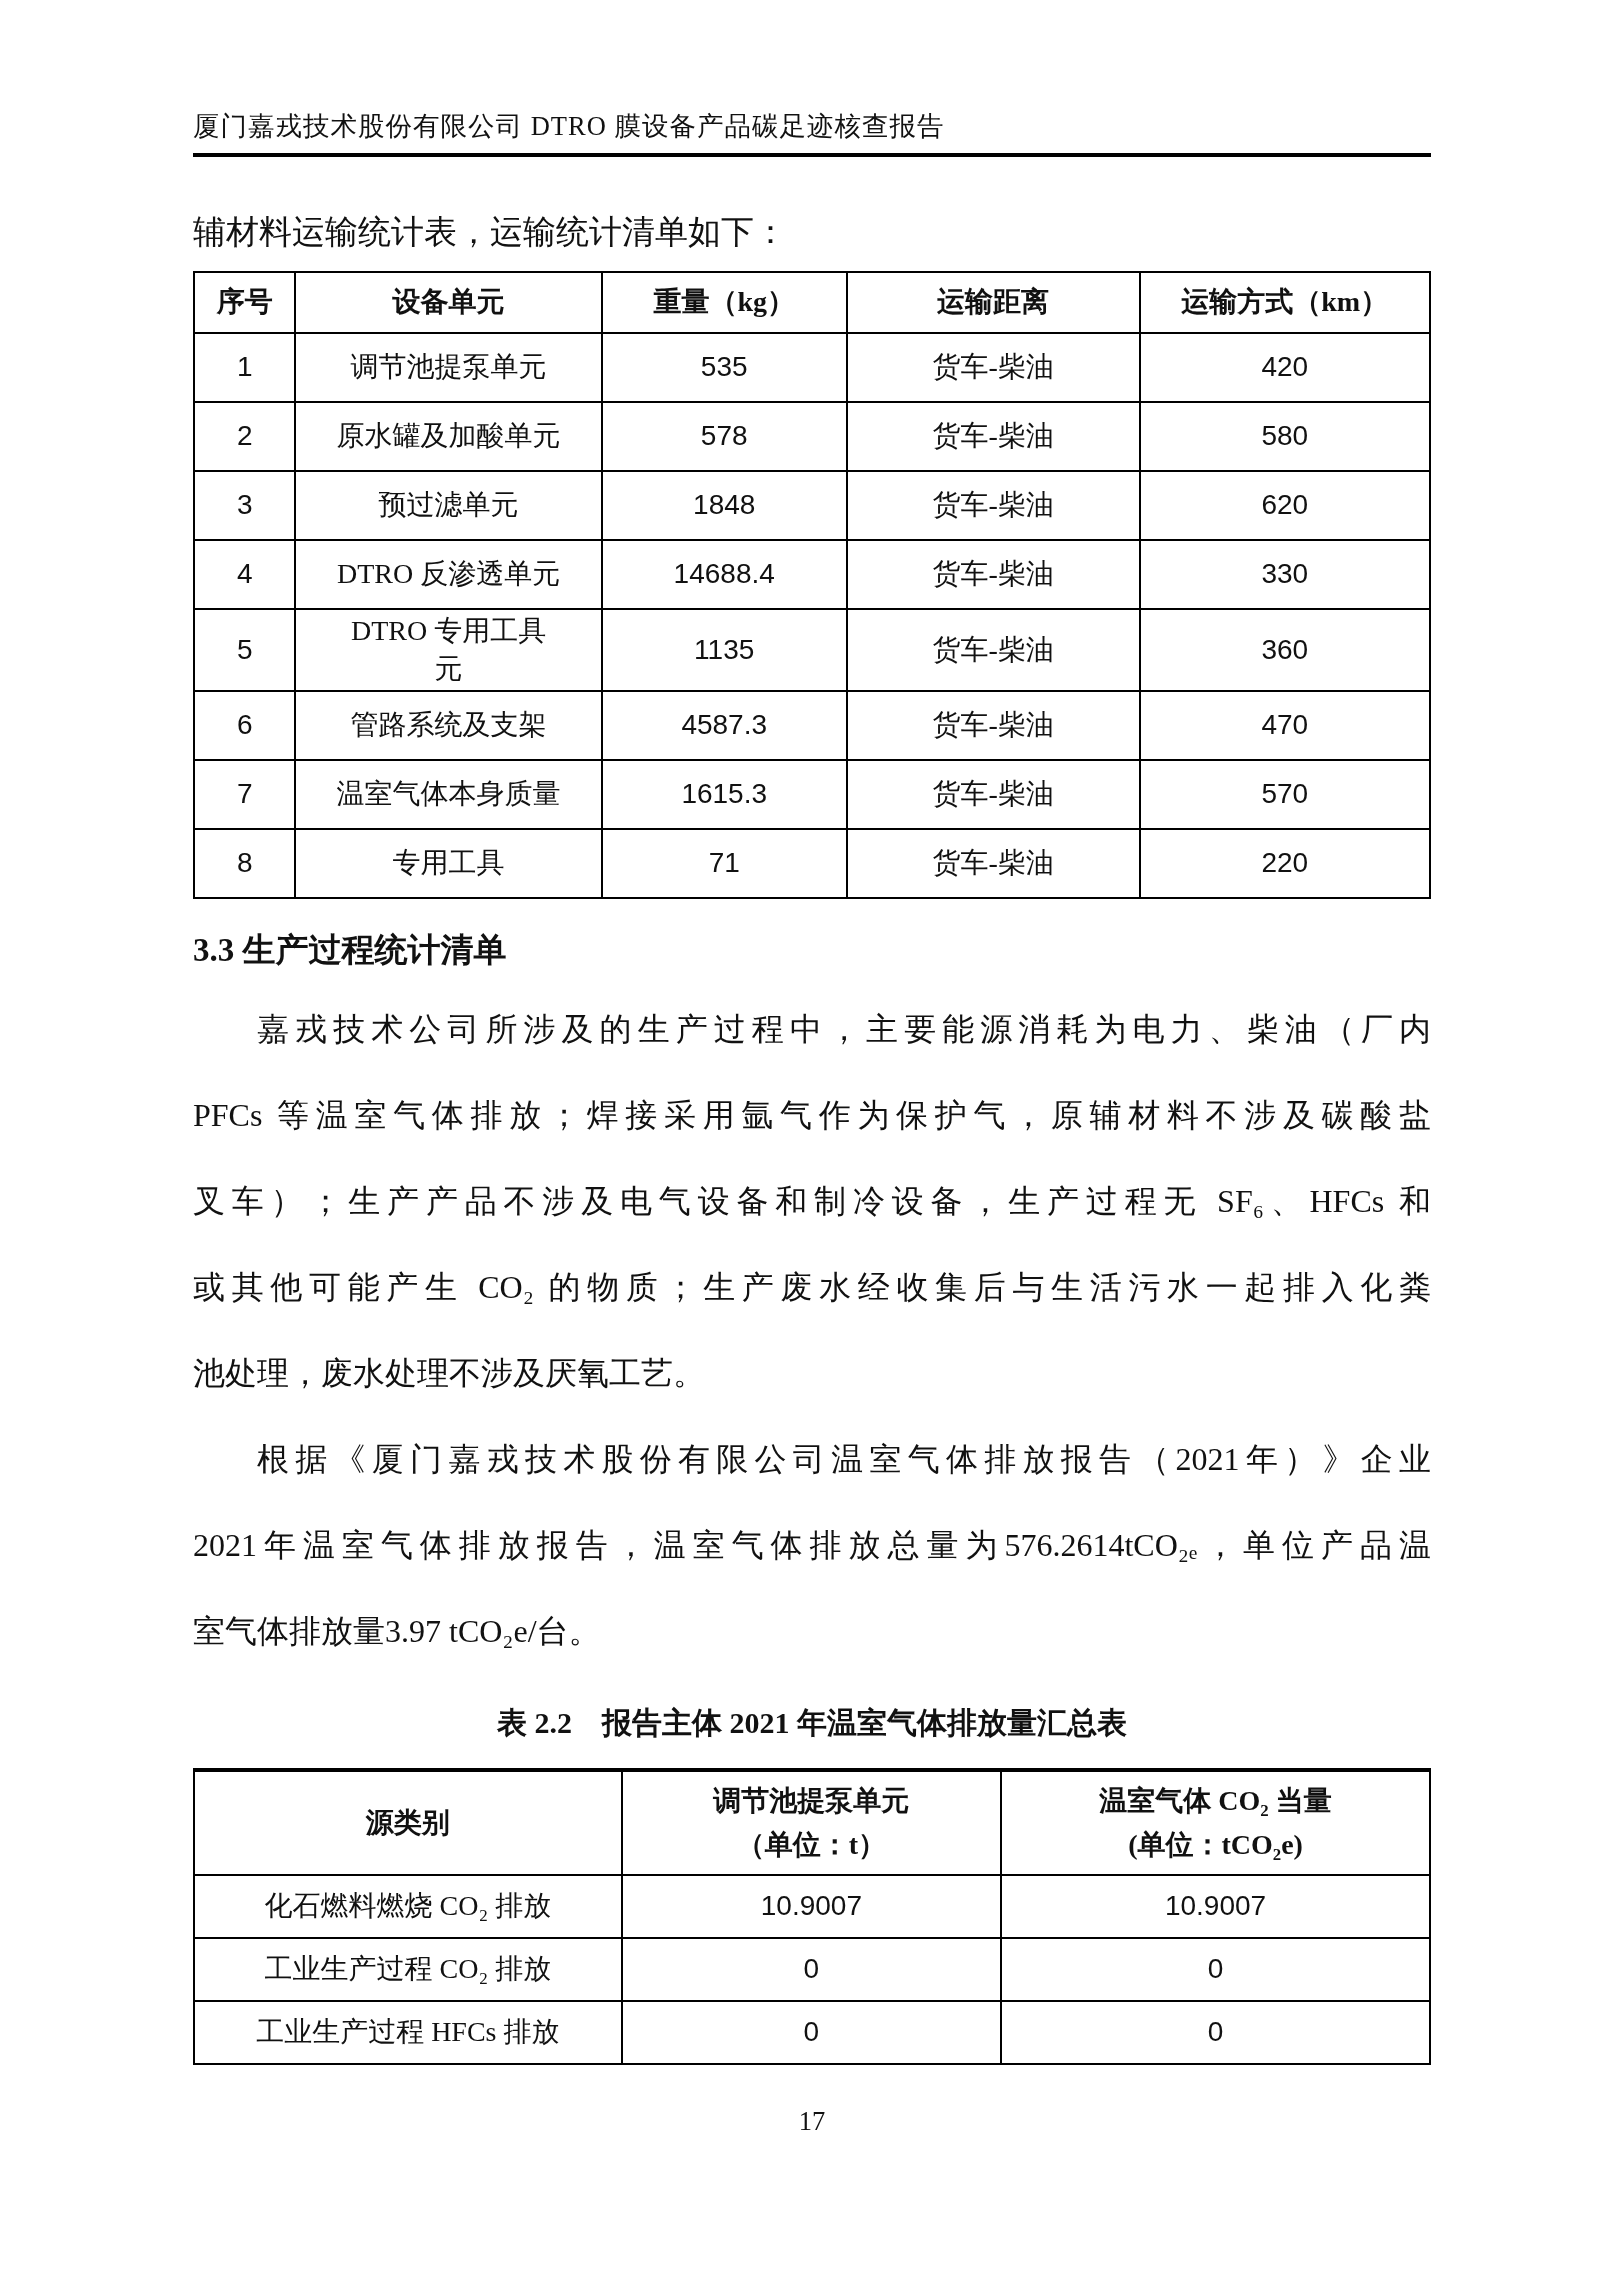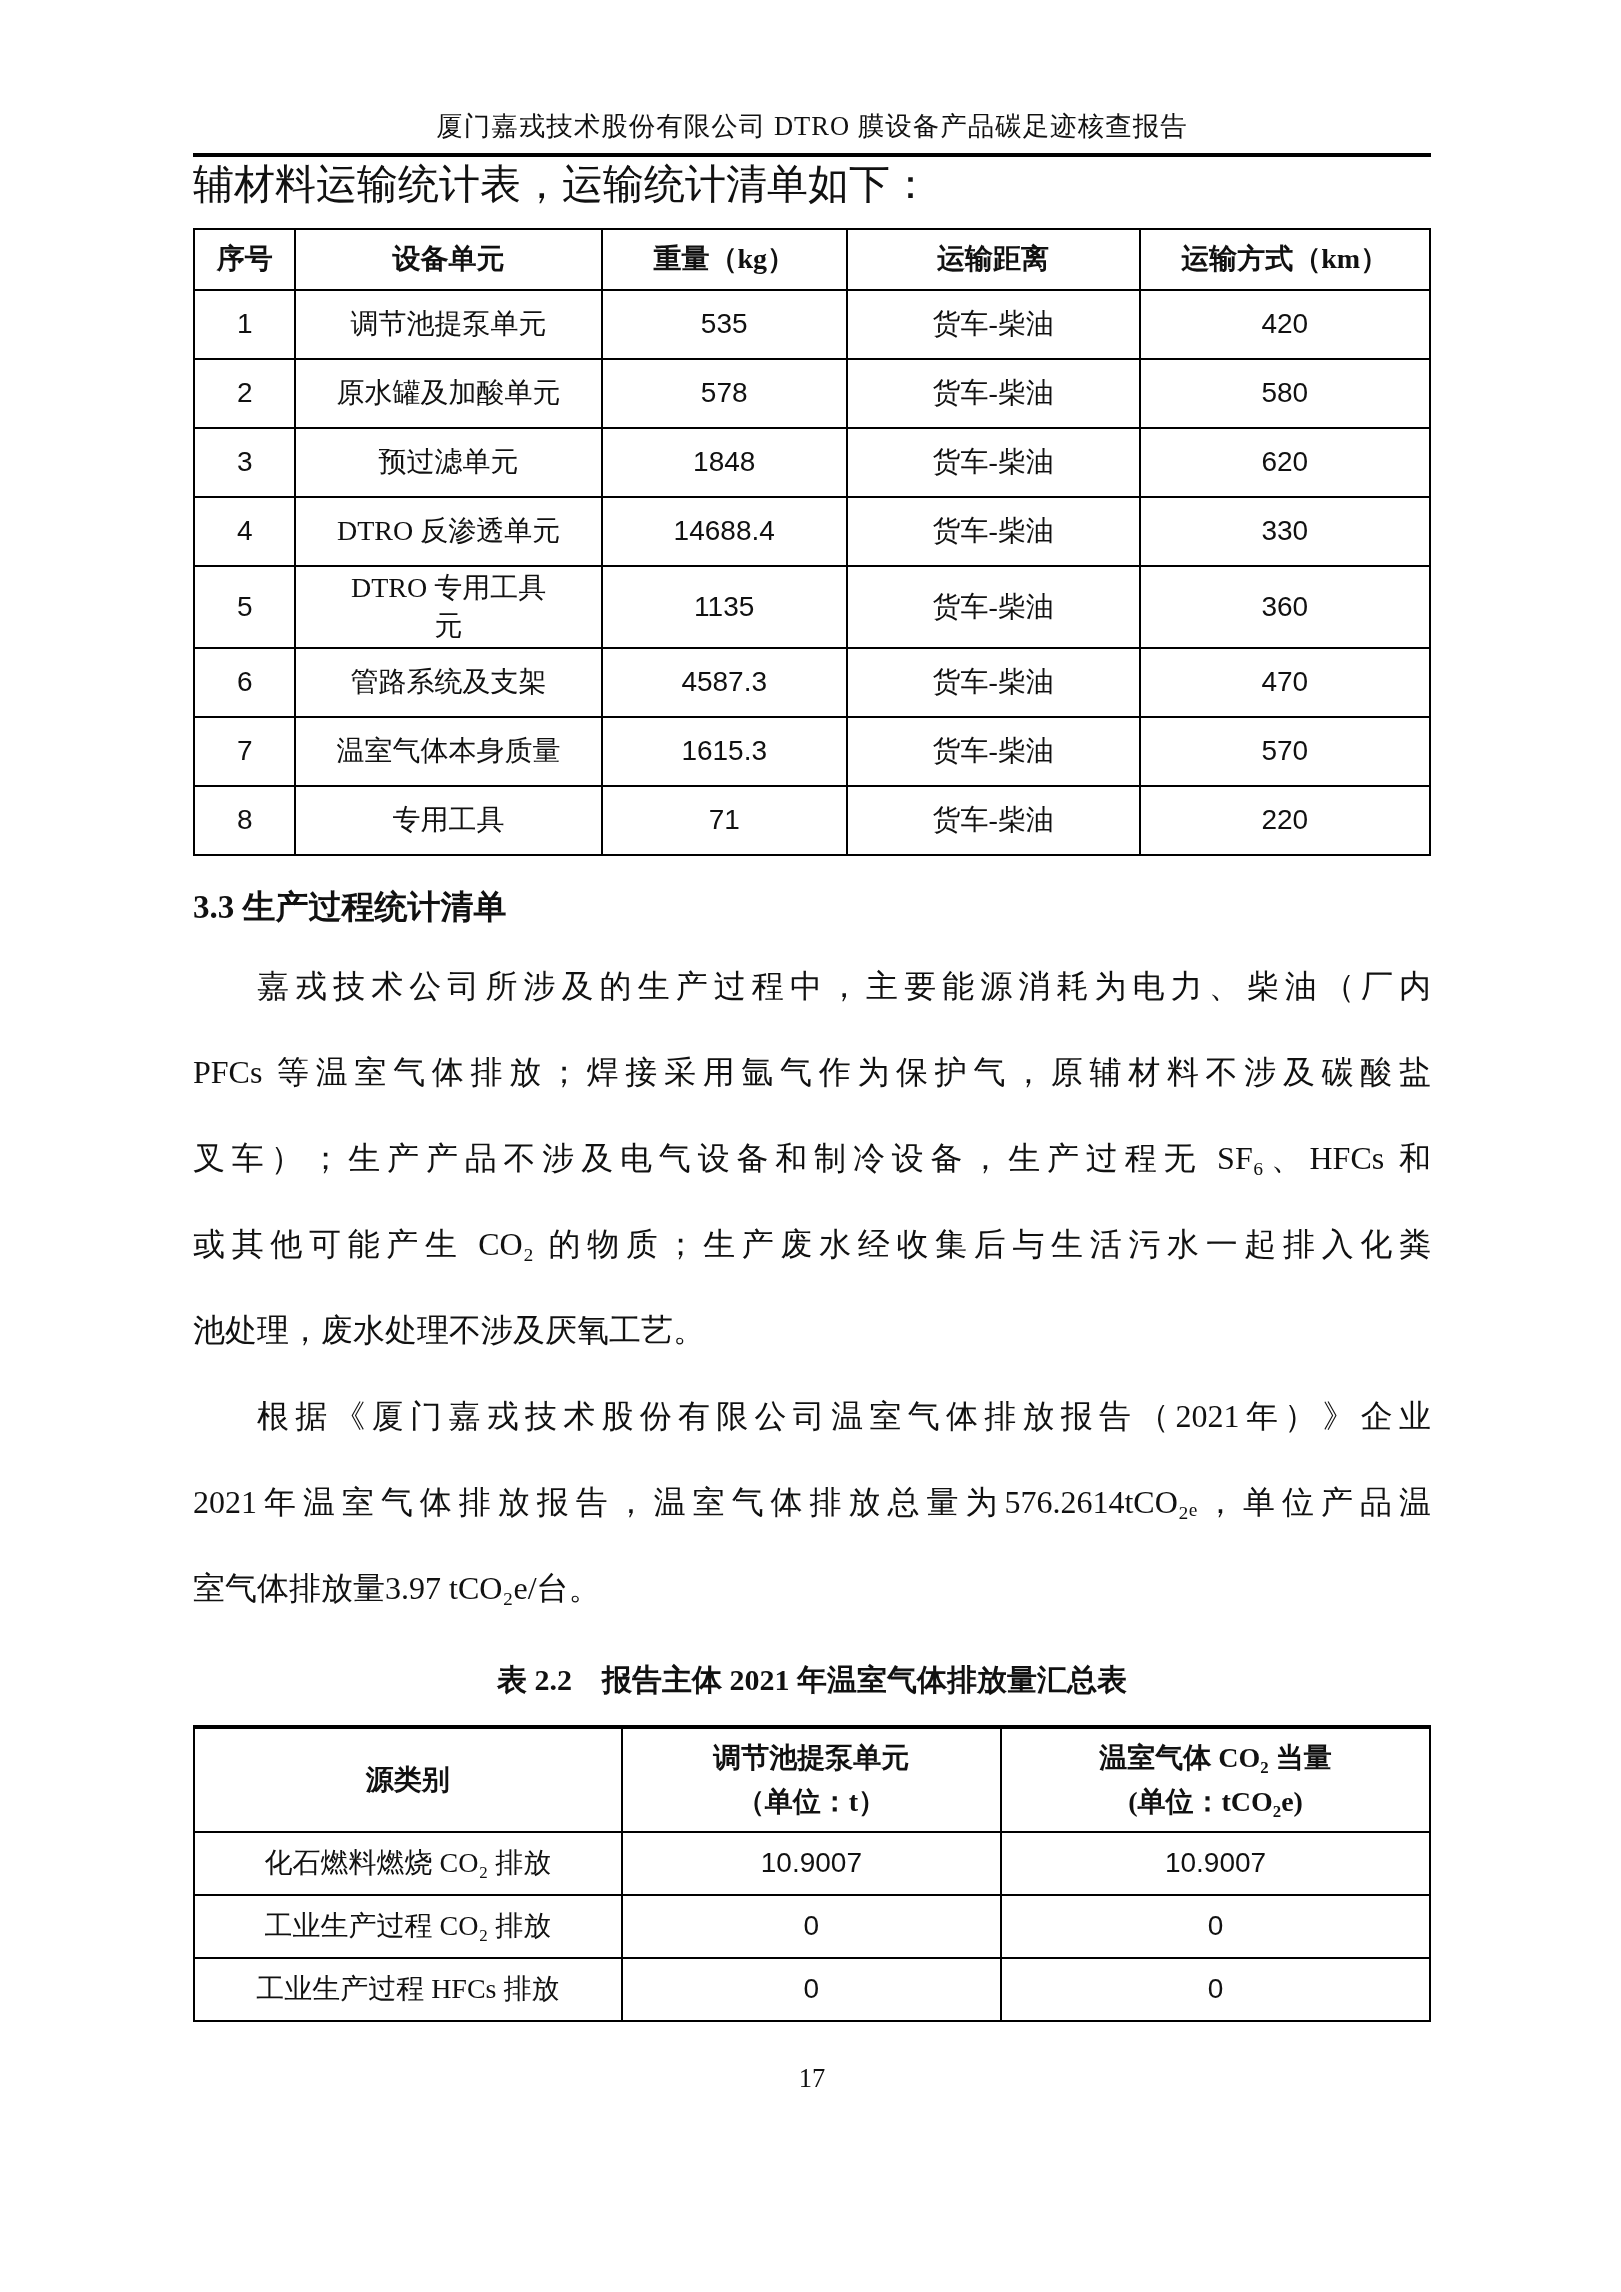--- a/index.html
+++ b/index.html
@@ -4,24 +4,24 @@
 <style>
   html, body { margin: 0; padding: 0; }
   body {
     width: 1621px; height: 2293px;
     background: #ffffff; color: #111111;
     font-family: "Liberation Serif", "DejaVu Serif", serif;
     overflow: hidden;
   }
   .content { padding: 108px 190px 0 193px; }
 
-  .doc-header { text-align: center; font-size: 26.5px; letter-spacing: 1px; white-space: pre-line; }
+  .doc-header { text-align: left; font-size: 26.5px; letter-spacing: 1px; white-space: pre-line; }
   .header-rule { height: 3.9px; background: #000; margin-top: 8.8px; border: 0; }
 
-  .intro { font-size: 41px; }
+  .intro { font-size: 33px; margin-top: 53px; }
 
   .tbl-title { text-align: center; font-weight: bold; font-size: 30px; white-space: pre-line; }
   .t1-title { margin-top: 39px; }
   .t2-title { margin-top: 29px; }
 
   table { width: 100%; border-collapse: collapse; table-layout: fixed; border: 2.9px solid #000; }
   #table1 { margin-top: 16px; }
   #table2 { margin-top: 23.5px; border-top-width: 4.9px; }
   th, td {
     border-style: solid; border-color: #000; border-width: 2.9px 2px;

